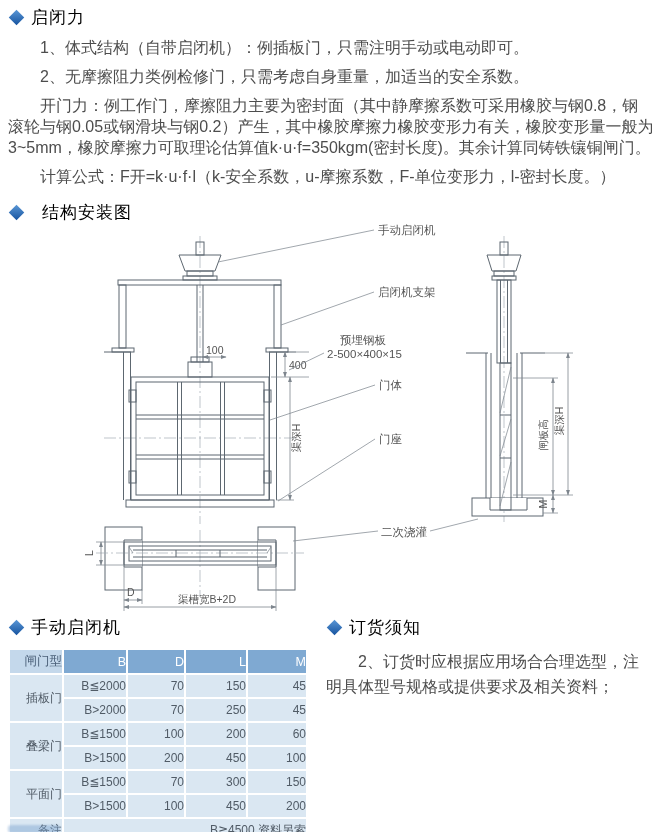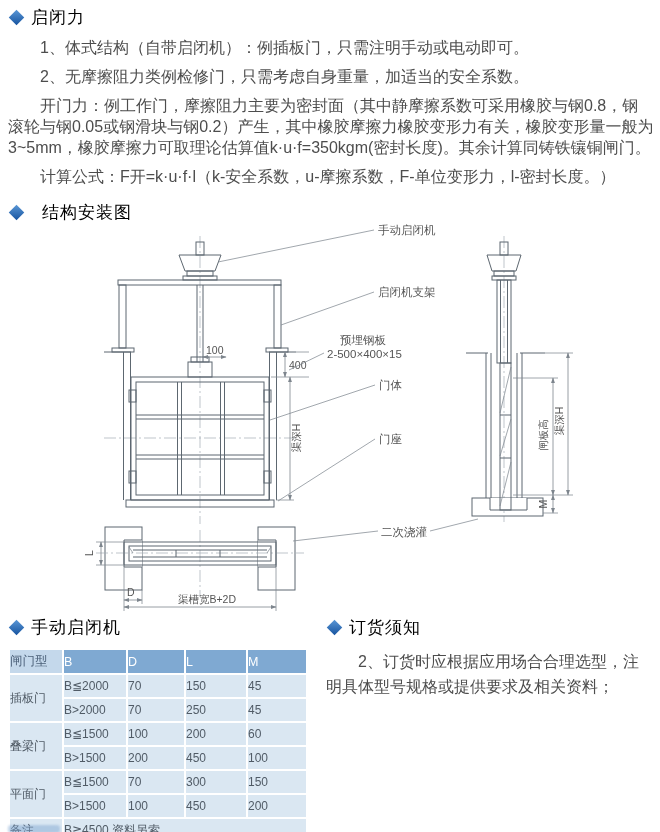--- a/index.html
+++ b/index.html
@@ -11,21 +11,21 @@
   .diamond{width:11px;height:11px;background:linear-gradient(135deg,#5a97d6,#16539f);transform:rotate(45deg);margin-left:3px;flex:0 0 auto;}
   .txt{font-size:16px;line-height:1.3;color:#4d4d4d;}
   .txt p{margin:8.5px 0;text-indent:2em;}
   #sec-force{position:absolute;left:8px;top:6px;width:646px;}
   #sec-install-title{position:absolute;left:8px;top:201px;gap:20px;}
   #diagram{position:absolute;left:0;top:222px;}
   #sec-params{position:absolute;left:8px;top:616px;width:310px;}
   #sec-order{position:absolute;left:326px;top:616px;width:324px;}
   #sec-order .txt p{margin:11px 0;line-height:1.55;}
   table.params{border-collapse:collapse;margin-top:9px;table-layout:fixed;width:298px;font-size:12px;}
-  table.params th,table.params td{border:2px solid #fff;text-align:left;padding:0;height:22px;overflow:hidden;white-space:nowrap;}
+  table.params th,table.params td{border:2px solid #fff;text-align:right;padding:0;height:22px;overflow:hidden;white-space:nowrap;}
   table.params th{background:#7fa9d2;color:#fff;font-weight:normal;font-size:12.5px;height:23px;}
   table.params th.first{background:#c4d8eb;color:#4a5f78;}
   table.params td{background:#dae7f2;color:#505b66;}
   #corner-artifact{position:absolute;left:8px;top:825px;width:52px;height:8px;background:#7ba3cf;opacity:.45;border-radius:3px;filter:blur(1px);}
   
   .ln{stroke:#5d6770;stroke-width:1;fill:none;}
   .thin{stroke:#828a92;stroke-width:.75;fill:none;}
   .dim{stroke:#7d858d;stroke-width:.8;fill:none;}
   .cl{stroke:#a4adb5;stroke-width:.7;fill:none;stroke-dasharray:12 3 2 3;}
   .svgtxt{fill:#555;font-size:11.5px;}

